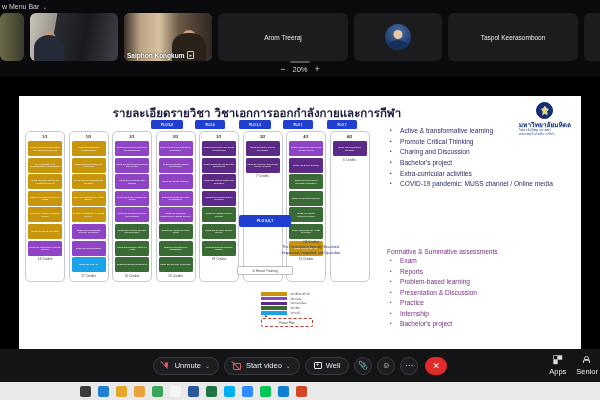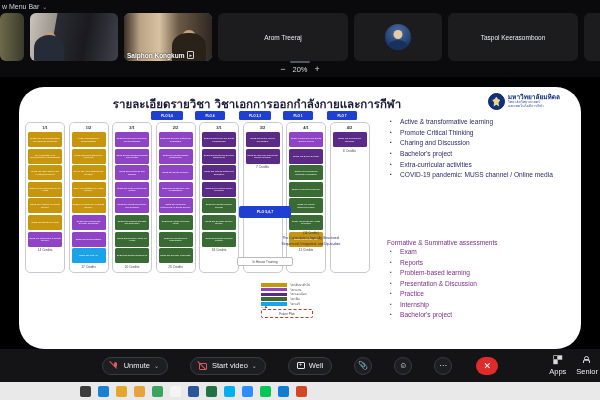--- a/index.html
+++ b/index.html
@@ -100,28 +100,28 @@
     cursor: pointer; line-height: 1; padding: 0;
   }
 
   
   .stage {
     position: absolute; left: 0; top: 77px; width: 600px; height: 272px;
     background: #000; display: flex; align-items: flex-start; justify-content: center;
   }
   .slide {
     position: relative; width: 562px; height: 262px; background: #fff;
-    margin-top: 10px; overflow: hidden; border-radius: 25px;
+    margin-top: 19px; overflow: hidden;
   }
   .slide-title {
     position: absolute; left: 38px; top: 8px; width: 400px;
     font-size: 11.5px; font-weight: bold; color: #1b1b3a; text-align: center;
     font-family: "DejaVu Sans", sans-serif;
   }
-  .uni-logo { position: absolute; right: 21px; top: 6px; display: flex; gap: 3px; align-items: center; }
+  .uni-logo { position: absolute; right: 10px; top: 6px; display: flex; gap: 3px; align-items: center; flex-direction: column; }
   .uni-seal {
     width: 17px; height: 17px; border-radius: 50%; background: #12307a;
     border: 1.2px solid #0d2460; position: relative; flex: 0 0 auto;
   }
   .uni-seal::after {
     content:""; position:absolute; left:50%; top:50%; transform:translate(-50%,-50%);
     width:8px; height:10px; background:#e8d48a;
     clip-path: polygon(50% 0,70% 25%,100% 35%,78% 60%,84% 100%,50% 82%,16% 100%,22% 60%,0 35%,30% 25%);
   }
   .uni-text { line-height: 1.05; }
@@ -199,21 +199,21 @@
     font-size: 6.6px; color: #7b2f86; line-height: 1.6;
     padding-left: 13px; position: relative;
   }
   .plist li::before {
     content: "\25AA"; position: absolute; left: 3px; top: 0; font-size: 5px; color: #7b2f86;
   }
 
   
   .toolbar {
     position: absolute; left: 0; top: 349px; width: 600px; height: 33px;
-    background: #141417; display: flex; align-items: center; justify-content: center; gap: 22px;
+    background: #141417; display: flex; align-items: center; justify-content: center; gap: 5px;
   }
   .tbtn {
     height: 18px; border-radius: 9px; border: 0.8px solid #3a3b40;
     background: #1d1e22; color: #e8eaed; font-size: 7.5px;
     display: flex; align-items: center; gap: 4px; padding: 0 8px; cursor: pointer;
   }
   .tbtn .cv { font-size: 6px; color: #b8bcc2; }
   .ticon { width: 9px; height: 9px; display: inline-block; position: relative; }
   .mic-off::before {
     content:""; position:absolute; left:3px; top:0.5px; width:3px; height:5px;

